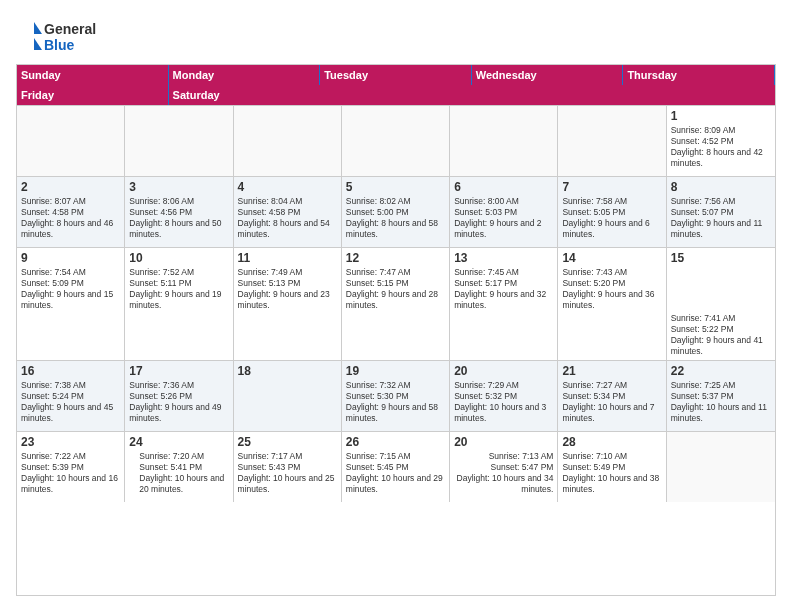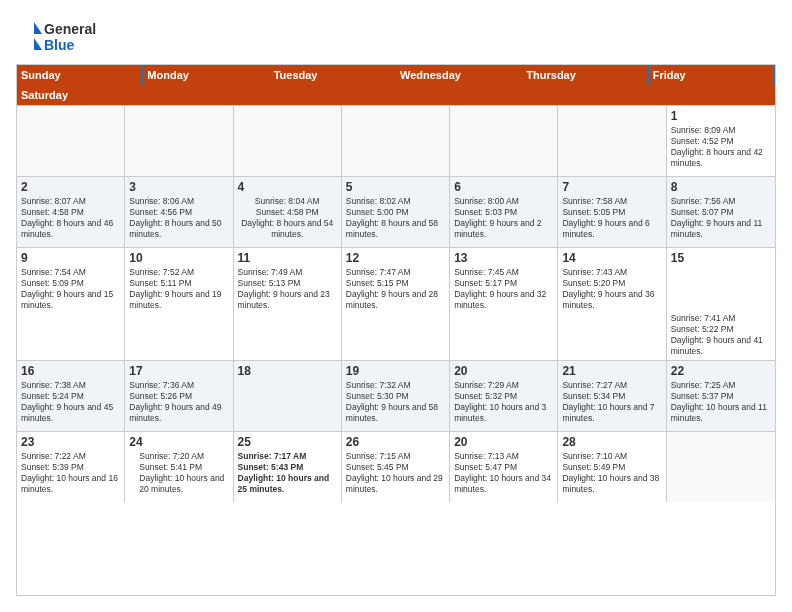--- a/index.html
+++ b/index.html
@@ -39,22 +39,22 @@
       font-size: 14px;
       color: #333;
       font-weight: bold;
     }
     .calendar {
       border: 1px solid #ccc;
       flex: 1;
     }
     .cal-header {
       display: grid;
-      grid-template-columns: repeat(6, 1fr);
-      background: #c2410c;
+      grid-template-columns: repeat(5, 1fr);
+      background: #be185d;
     }
     .cal-header-cell {
       color: #fff;
       font-size: 11px;
       font-weight: bold;
       padding: 4px 4px;
       text-align: left;
       border-right: 1px solid #1a72cc;
     }
     .cal-header-cell:last-child { border-right: none; }
@@ -154,21 +154,21 @@
 Daylight: 8 hours and 46 minutes.</div>
           </div>
           <div class="cal-cell">
             <span class="day-num">3</span>
             <div class="day-info" style="white-space: pre-line;">Sunrise: 8:06 AM
 Sunset: 4:56 PM
 Daylight: 8 hours and 50 minutes.</div>
           </div>
           <div class="cal-cell">
             <span class="day-num">4</span>
-            <div class="day-info" style="white-space: pre-line; text-align: center;">Sunrise: 8:04 AM
+            <div class="day-info" style="white-space: pre-line;">Sunrise: 8:04 AM
 Sunset: 4:58 PM
 Daylight: 8 hours and 54 minutes.</div>
           </div>
           <div class="cal-cell">
             <span class="day-num">5</span>
             <div class="day-info" style="white-space: pre-line;">Sunrise: 8:02 AM
 Sunset: 5:00 PM
 Daylight: 8 hours and 58 minutes.</div>
           </div>
           <div class="cal-cell">
@@ -283,33 +283,33 @@
 Daylight: 10 hours and 16 minutes.</div>
           </div>
           <div class="cal-cell">
             <span class="day-num">24</span>
             <div class="day-info" style="white-space: pre-line; margin-left: 10px;">Sunrise: 7:20 AM
 Sunset: 5:41 PM
 Daylight: 10 hours and 20 minutes.</div>
           </div>
           <div class="cal-cell">
             <span class="day-num">25</span>
-            <div class="day-info" style="white-space: pre-line; font-weight: bold;">Sunrise: 7:17 AM
+            <div class="day-info" style="white-space: pre-line;">Sunrise: 7:17 AM
 Sunset: 5:43 PM
 Daylight: 10 hours and 25 minutes.</div>
           </div>
           <div class="cal-cell">
             <span class="day-num">26</span>
             <div class="day-info" style="white-space: pre-line;">Sunrise: 7:15 AM
 Sunset: 5:45 PM
 Daylight: 10 hours and 29 minutes.</div>
           </div>
           <div class="cal-cell">
             <span class="day-num">20</span>
-            <div class="day-info" style="white-space: pre-line;">Sunrise: 7:13 AM
+            <div class="day-info" style="white-space: pre-line; text-align: right;">Sunrise: 7:13 AM
 Sunset: 5:47 PM
 Daylight: 10 hours and 34 minutes.</div>
           </div>
           <div class="cal-cell">
             <span class="day-num">28</span>
             <div class="day-info" style="white-space: pre-line;">Sunrise: 7:10 AM
 Sunset: 5:49 PM
 Daylight: 10 hours and 38 minutes.</div>
           </div>
           <div class="cal-cell empty"></div>

